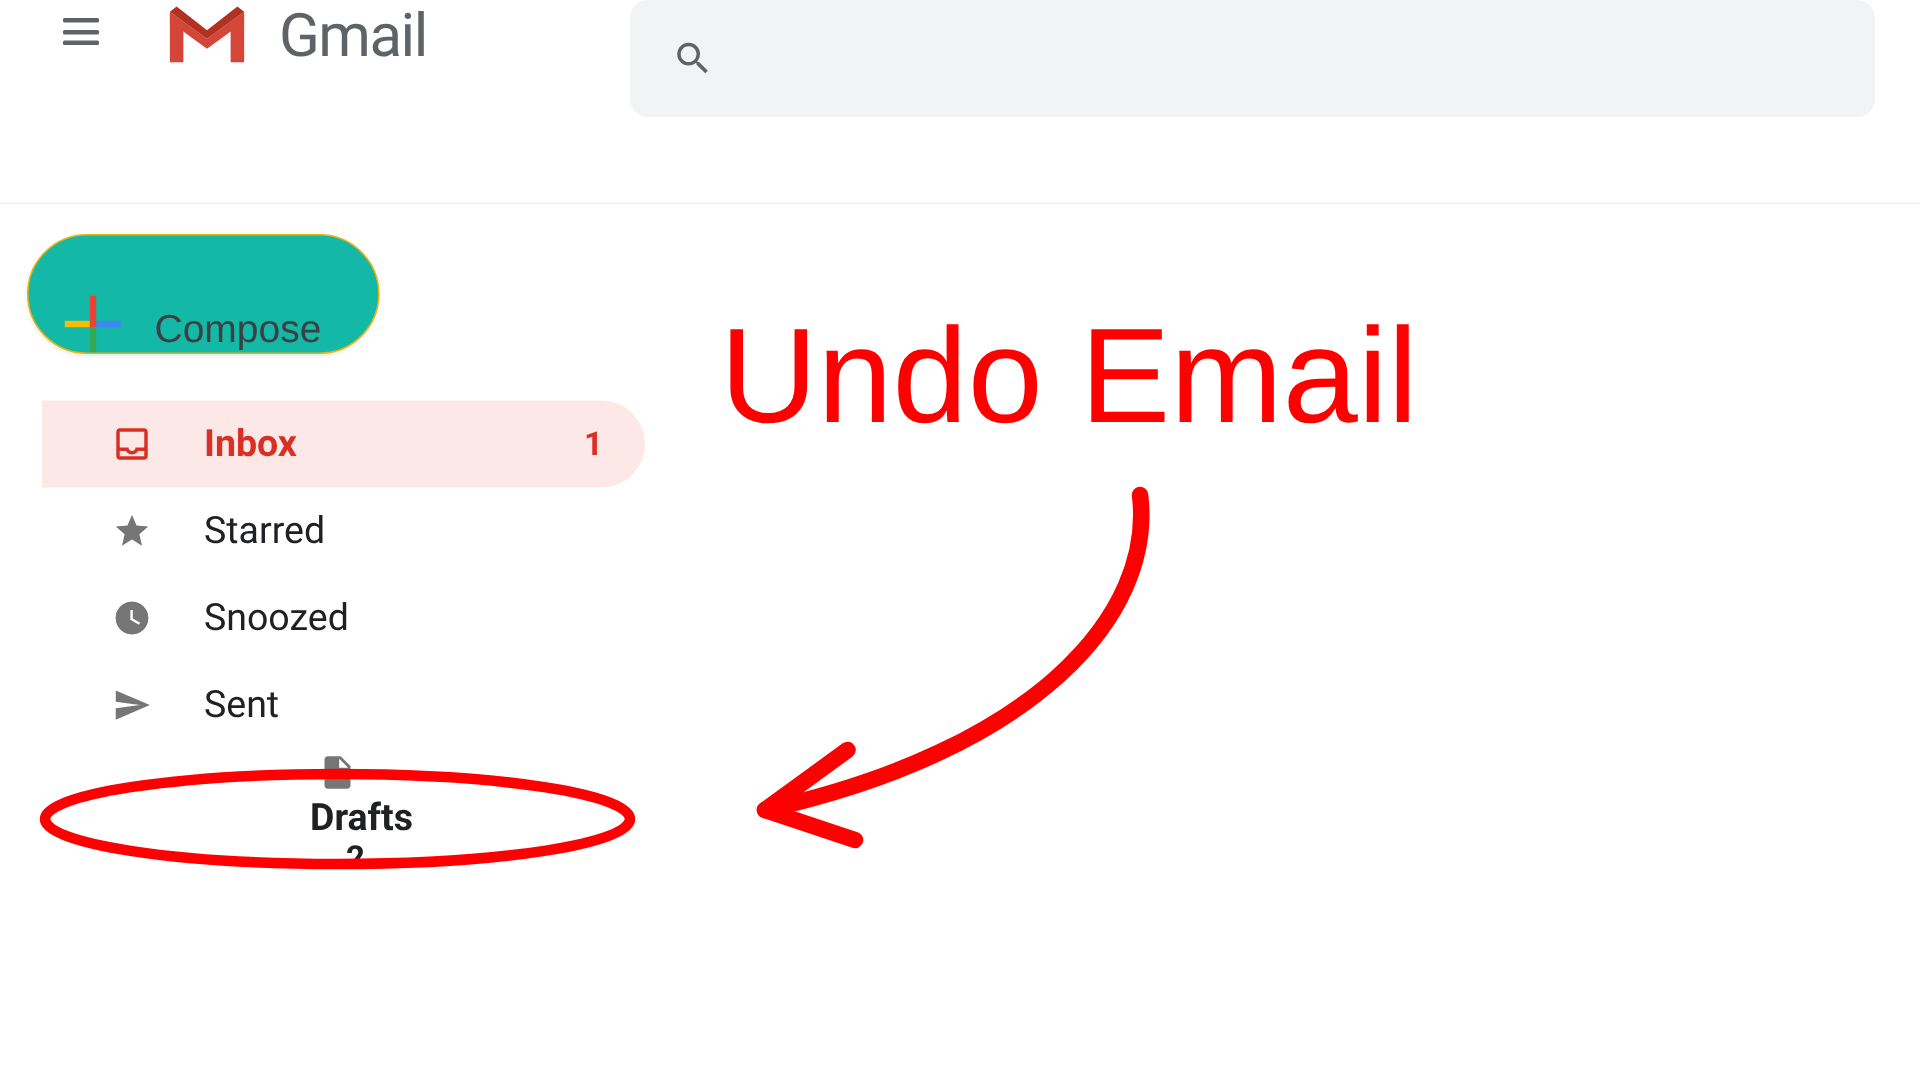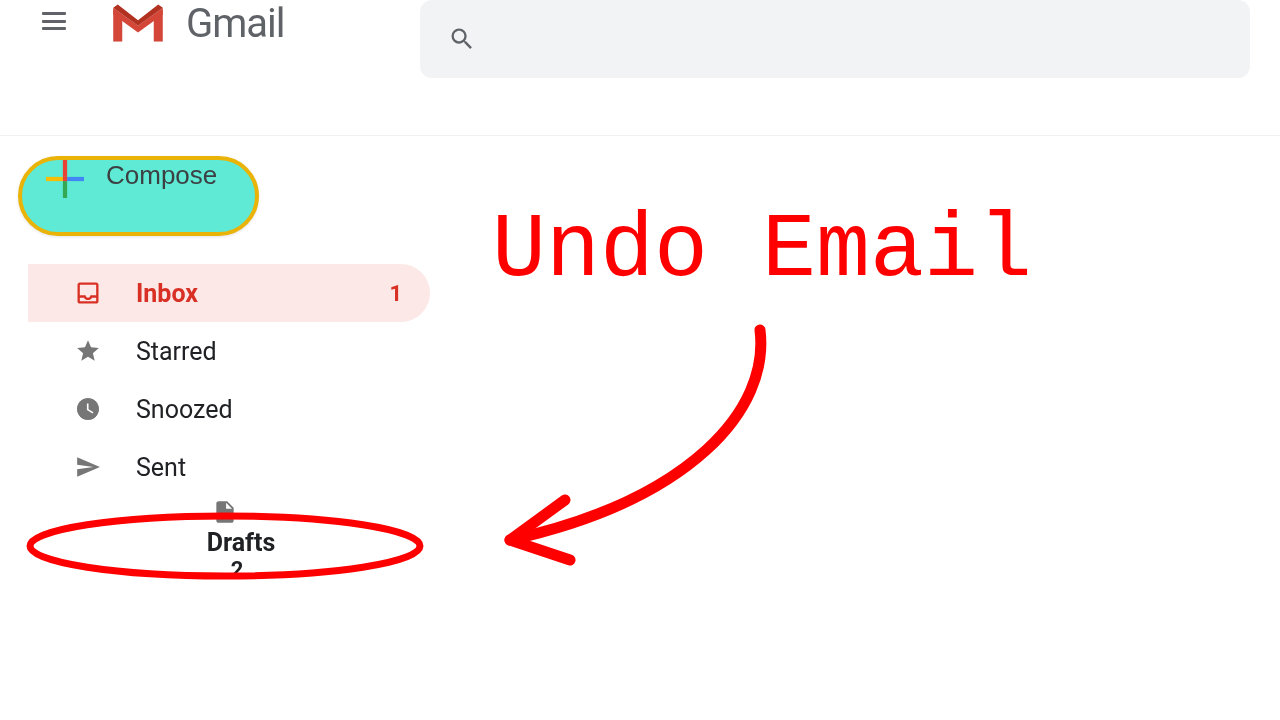--- a/index.html
+++ b/index.html
@@ -13,34 +13,34 @@
     .logo-m { width: 60px; height: 45px; margin-right: 18px; }
     .logo-text { font-size: 40px; color: #5f6368; font-weight: 400; letter-spacing: -1px; }
     
     .search-box { margin-left: 135px; flex: 1; max-width: 900px; height: 78px; background: #f1f3f4; border-radius: 12px; display: flex; align-items: center; padding: 0 28px; }
     .search-icon { width: 28px; height: 28px; margin-right: 28px; }
     .search-input { border: none; background: transparent; font-size: 30px; color: #5f6368; outline: none; width: 100%; font-family: inherit; }
     .search-input::placeholder { color: #9aa0a6; }
     
     .sidebar { width: 430px; padding-top: 20px; }
     
-    .compose-btn { display: inline-flex; align-items: flex-start; height: 80px; padding: 0 38px 0 24px; margin-left: 18px; border: 4px solid #eab308; border-radius: 40px; background: #5eead4; box-shadow: 0 1px 3px rgba(60,64,67,.15); cursor: pointer; }
+    .compose-btn { display: inline-flex; align-items: flex-end; height: 80px; padding: 0 38px 0 24px; margin-left: 18px; border: 1px solid #eab308; border-radius: 40px; background: #14b8a6; box-shadow: 0 1px 3px rgba(60,64,67,.15); cursor: pointer; }
     .compose-plus { width: 38px; height: 38px; margin-right: 22px; }
     .compose-label { font-size: 26px; color: #3c4043; font-weight: 500; }
     
     .nav-list { margin-top: 28px; margin-left: 28px; }
     .nav-item { display: flex; align-items: center; height: 58px; padding: 0 20px 0 44px; border-radius: 0 29px 29px 0; cursor: pointer; font-size: 25px; color: #202124; }
     .nav-item.active { background: #fce8e6; color: #d93025; font-weight: 700; }
     .nav-item.bold { font-weight: 700; flex-direction: column; }
     .nav-icon { width: 32px; height: 32px; margin-right: 32px; flex-shrink: 0; display:flex; align-items:center; justify-content:center; }
     .nav-label { flex: 1; }
     .nav-count { font-size: 22px; margin-right: 8px; }
     .nav-item.active .nav-count { color: #d93025; font-weight: 700; }
     
-    .annotation-text { position: absolute; left: 480px; top: 200px; font-size: 90px; color: #ff0000; font-weight: 400; font-family: Liberation Mono, monospace; margin-left: 12px; }
+    .annotation-text { position: absolute; left: 480px; top: 200px; font-size: 90px; color: #ff0000; font-weight: 400; font-family: Liberation Sans, sans-serif; }
     .annotation-arrow { position: absolute; left: 460px; top: 310px; pointer-events: none; }
     .annotation-circle { position: absolute; left: 20px; top: 508px; pointer-events: none; }
   </style>
 </head>
 <body>
 
 <div class="header">
   <div class="menu-icon">
     <span></span>
       <span></span>

